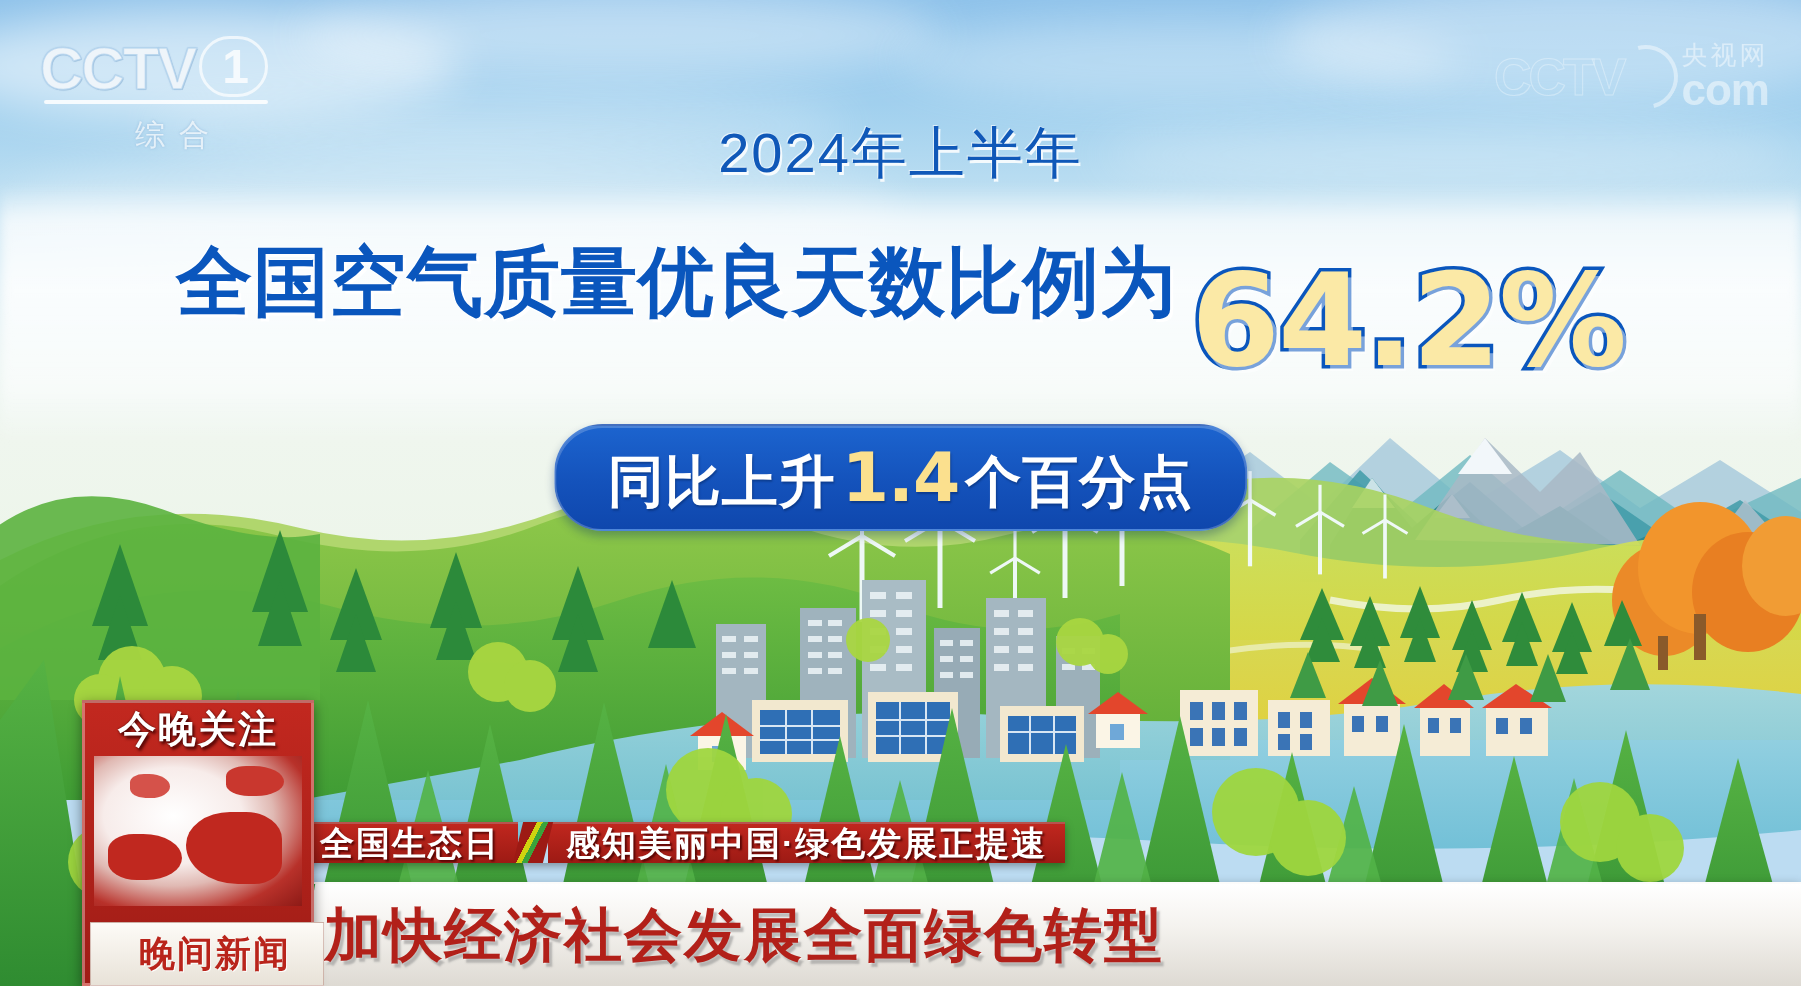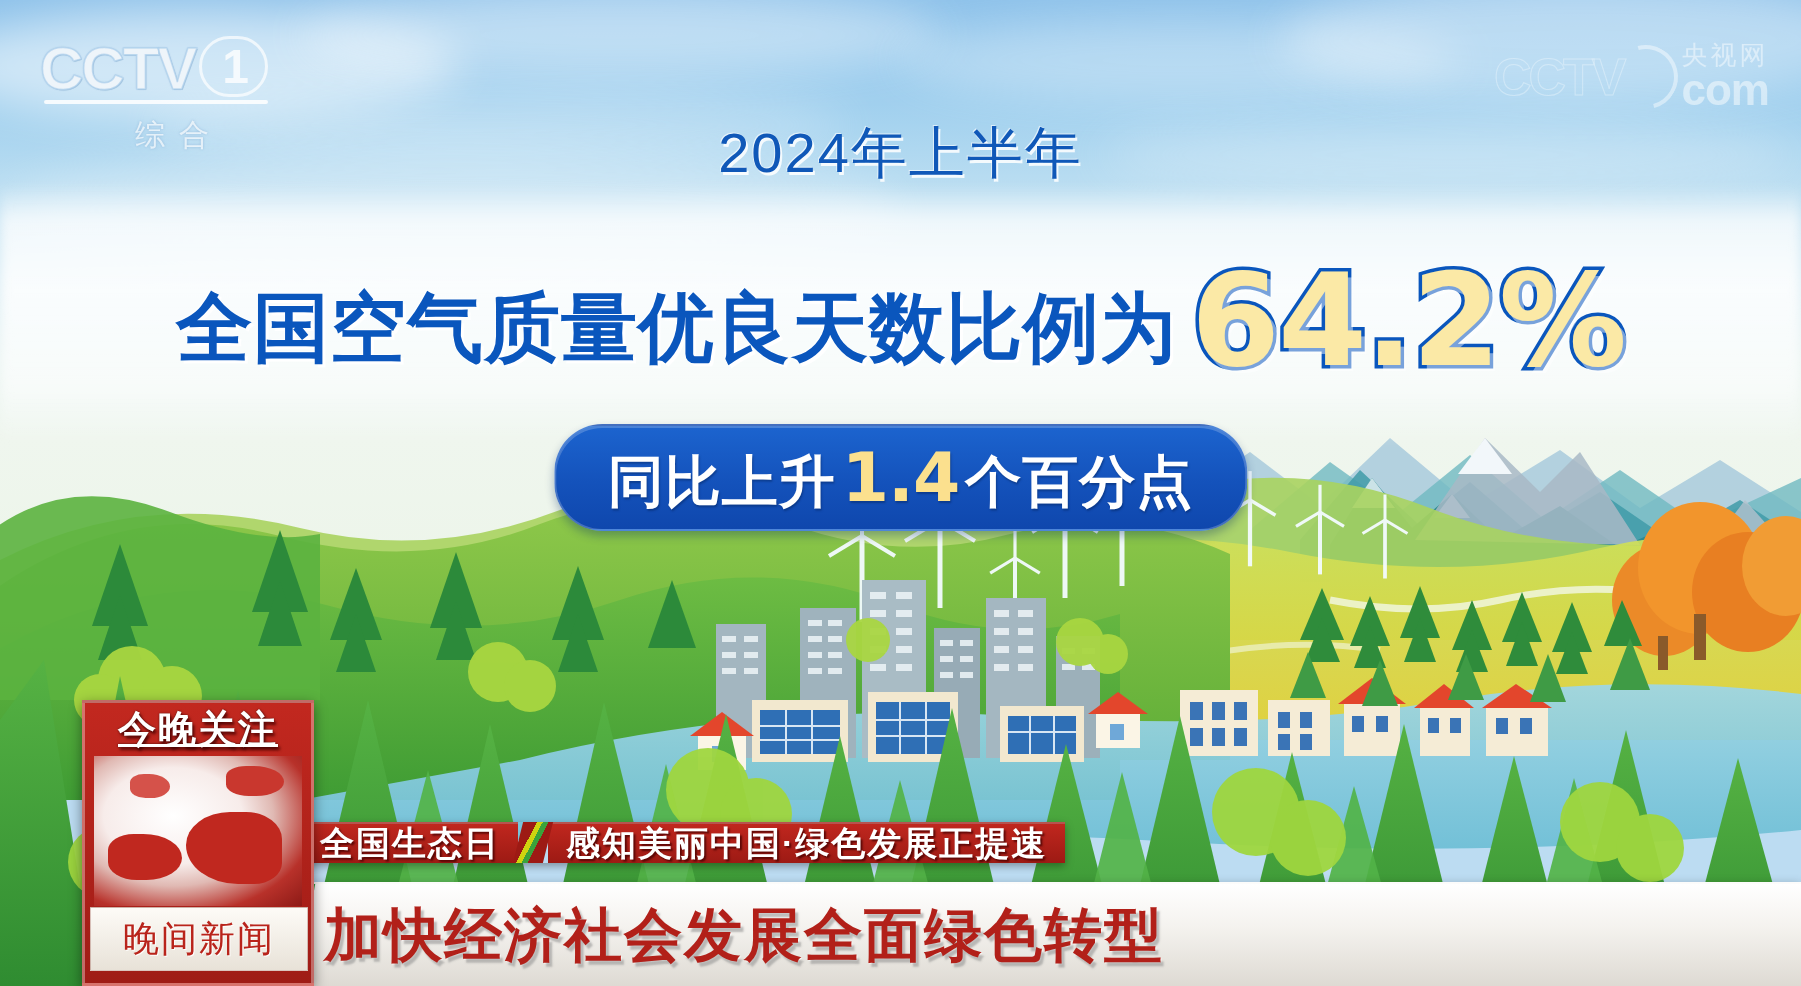--- a/index.html
+++ b/index.html
@@ -125,21 +125,21 @@
   
   .stat-year {
     position: absolute; left: 0; top: 116px; width: 1801px;
     text-align: center;
     font-size: 56px; font-weight: normal; letter-spacing: 2px;
     color: #1058b8;
     text-shadow: 2px 3px 0 rgba(255,255,255,.85), -1px -1px 0 rgba(255,255,255,.6);
   }
   .stat-main {
     position: absolute; left: 0; top: 232px; width: 1801px;
-    display: flex; align-items: flex-end; justify-content: center;
+    display: flex; align-items: flex-start; justify-content: center;
   }
   .stat-main .lead {
     font-size: 76px; font-weight: bold; letter-spacing: 1px;
     color: #0a56bd;
     text-shadow: 3px 3px 0 rgba(255,255,255,.9), -1px -1px 0 rgba(255,255,255,.7);
   }
   .stat-main .big-number {
     font-size: 128px; font-weight: bold;
     color: #fbe9a6;
     margin-left: 14px;
@@ -184,42 +184,42 @@
     background: linear-gradient(180deg,#c2281f 0%, #9f1c16 100%);
     border: 3px solid rgba(255,255,255,.35);
     box-shadow: 0 4px 12px rgba(0,0,0,.45);
   }
   .lt-badge .cap {
     position: absolute; left: 0; top: 4px; width: 232px;
     text-align: center;
     font-size: 38px; font-weight: bold; color: #fff;
     letter-spacing: 2px;
     text-shadow: 2px 3px 3px rgba(70,0,0,.85), 0 0 2px rgba(0,0,0,.6);
-    text-decoration: underline;
   }
   .lt-badge .globe {
     position: absolute; left: 12px; top: 56px;
     width: 208px; height: 150px;
     background: radial-gradient(ellipse at 38% 40%, #ffffff 0%, #f7ecea 38%, #e0b9b3 55%, #b8312a 78%, #8d1a16 100%);
     overflow: hidden;
   }
   .lt-badge .globe .cont {
     position:absolute; background:#c0281f; border-radius: 40% 60% 55% 45%;
   }
   .lt-badge .globe .c1 { left: 14px; top: 78px;  width: 74px; height: 46px; }
   .lt-badge .globe .c2 { left: 92px; top: 56px;  width: 96px; height: 72px; border-radius: 55% 45% 35% 65%;}
   .lt-badge .globe .c3 { left: 36px; top: 18px;  width: 40px; height: 24px; background:#d5524a;}
   .lt-badge .globe .c4 { left: 132px; top: 10px; width: 58px; height: 30px; background:#c9372e;}
   .lt-badge .name {
-    position: absolute; left: 8px; bottom: 15px; width: 216px; height: 62px;
+    position: absolute; left: 8px; bottom: 0; width: 216px; height: 62px;
     background: linear-gradient(180deg,#fdfbf7 0%, #e8e2d8 100%);
     display: flex; align-items: center; justify-content: center;
-    font-size: 36px; font-weight: normal; color: #b9241b; letter-spacing: 2px;
+    font-size: 36px; font-weight: bold; color: #b9241b; letter-spacing: 2px;
     text-shadow: 1px 1px 0 rgba(255,255,255,.9);
     border: 1px solid rgba(120,30,20,.25);
+    padding-left: 16px;
   }
 
   .lt-sub {
     position: absolute; left: 302px; top: 822px;
     height: 41px; z-index: 25;
     display: flex; align-items: stretch;
     box-shadow: 0 3px 8px rgba(0,0,0,.35);
   }
   .lt-sub .seg {
     background: linear-gradient(180deg,#c0271e 0%,#9d1a14 100%);

